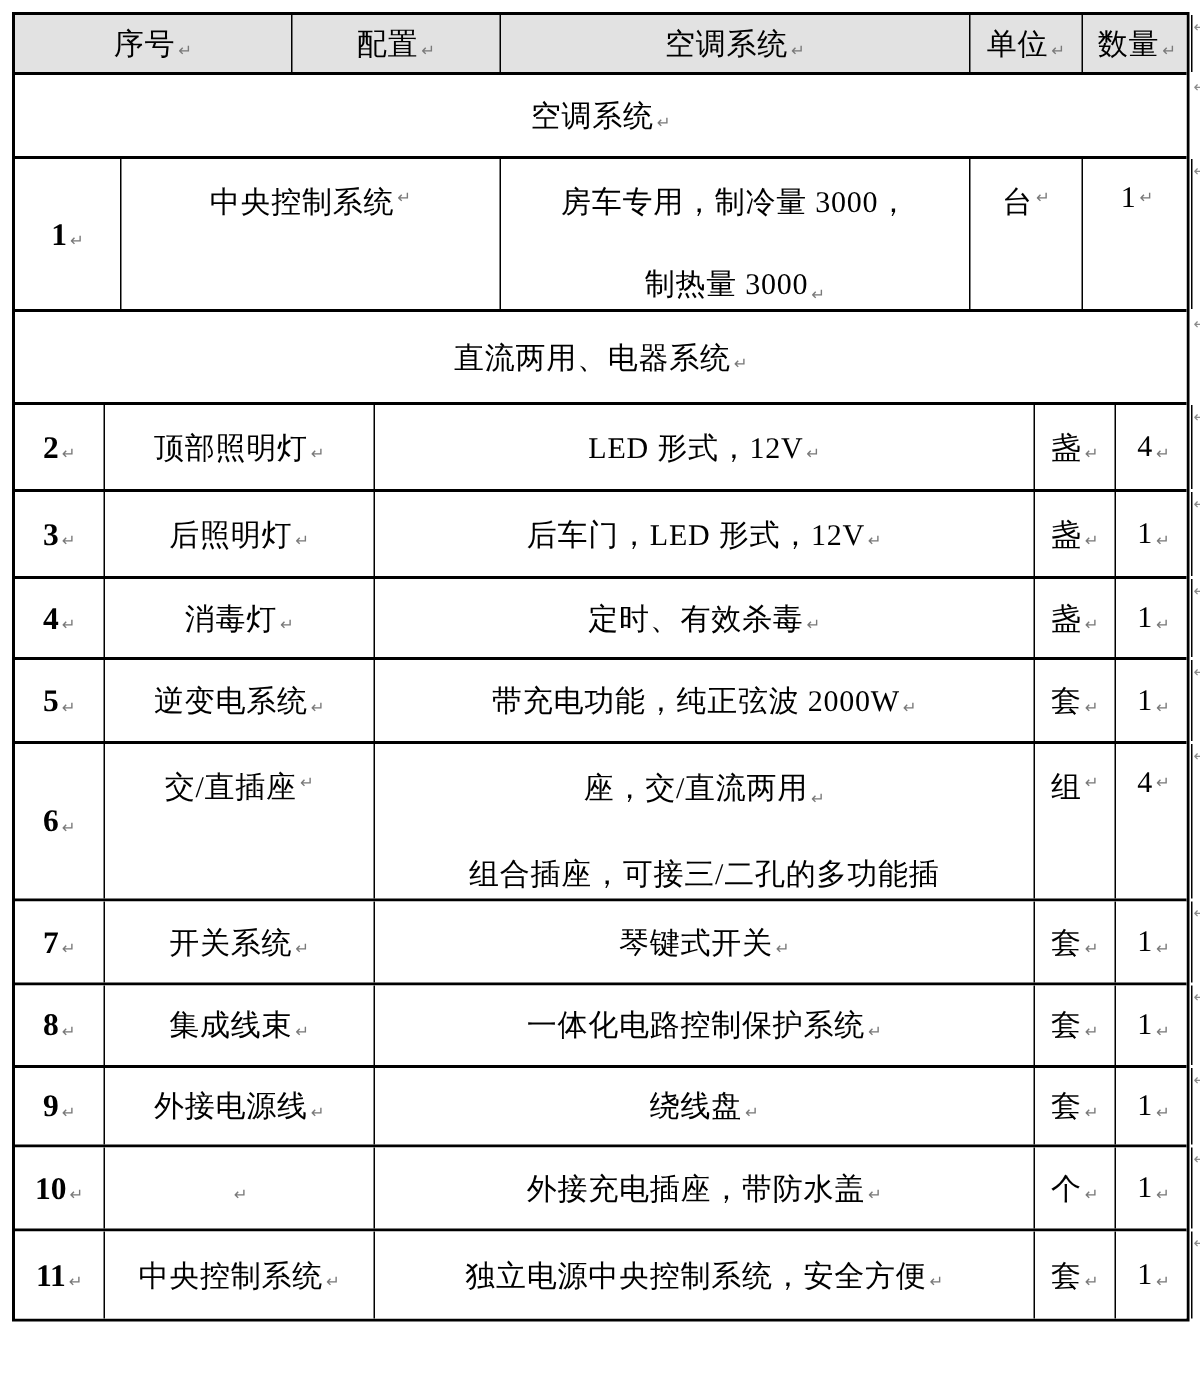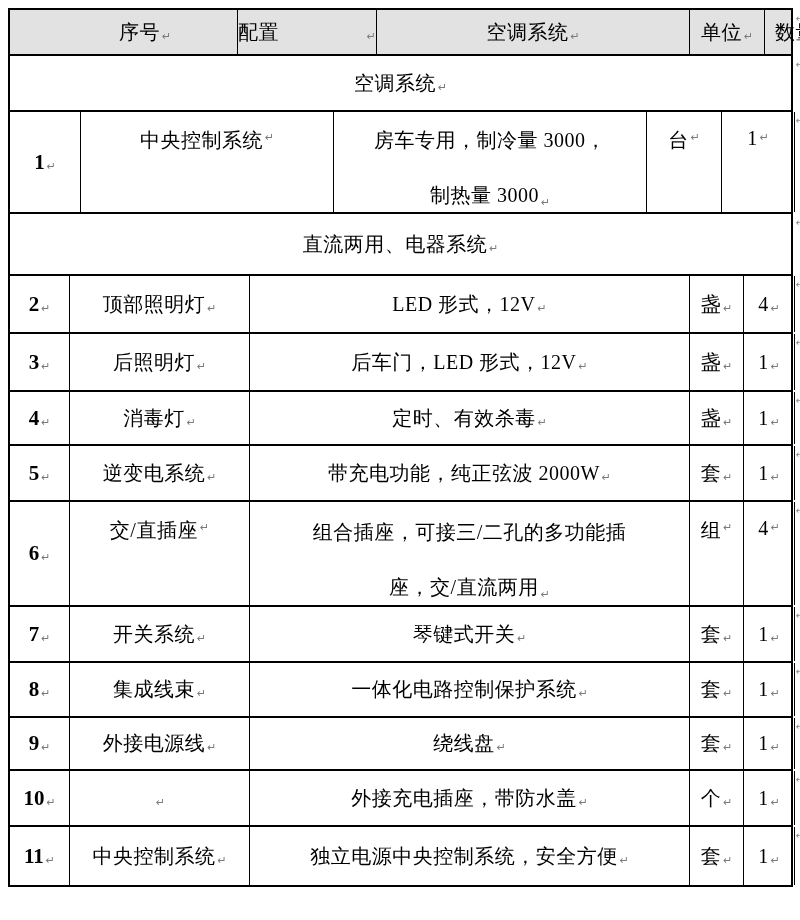--- a/index.html
+++ b/index.html
@@ -25,28 +25,28 @@
   .cell {
     display: flex;
     align-items: center;
     justify-content: center;
     border-right: 1.5px solid #000000;
     overflow: hidden;
     font-size: 20px;
     letter-spacing: 0.5px;
   }
   .cell:last-child { border-right: none; }
-  .header-row { background: #e2e2e2; height: 46px; padding-left: 43px; }
+  .header-row { background: #e2e2e2; height: 40px; }
   .header-row .cell { font-size: 20px; }
   .section-row { height: 56px; }
   .section-row .cell { width: 100%; border-right: none; font-size: 20px; }
   .sec2-row { height: 62px; }
   
   .h-c1 { flex: 0 0 185px; }
-  .h-c2 { flex: 0 0 139px; justify-content: space-between; }
+  .h-c2 { flex: 0 0 139px; }
   .h-c3 { flex: 0 0 313px; }
   .h-c4 { flex: 0 0 75px; }
   .h-c5 { flex: 0 0 73px; }
   
   .a-c1 { flex: 0 0 71px; }
   .a-c2 { flex: 0 0 253px; }
   .a-c3 { flex: 0 0 313px; }
   .a-c4 { flex: 0 0 75px; }
   .a-c5 { flex: 0 0 73px; }
   
@@ -267,22 +267,22 @@
       <div class="cell b-c1 no-cell">
           <span class="txt">6</span>
           <span class="pmark">↵</span>
         </div>
       <div class="cell b-c2 top-align">
           <span class="txt">交/直插座</span>
           <span class="pmark">↵</span>
         </div>
       <div class="cell b-c3">
         <div class="desc-lines">
+          <div class="line"><span>座，交/直流两用</span><span class="pmark">↵</span></div>
           <div class="line">组合插座，可接三/二孔的多功能插</div>
-          <div class="line"><span>座，交/直流两用</span><span class="pmark">↵</span></div>
         </div>
       </div>
       <div class="cell b-c4 top-align">
           <span class="txt">组</span>
           <span class="pmark">↵</span>
         </div>
       <div class="cell b-c5 top-align">
           <span class="txt">4</span>
           <span class="pmark">↵</span>
         </div>

